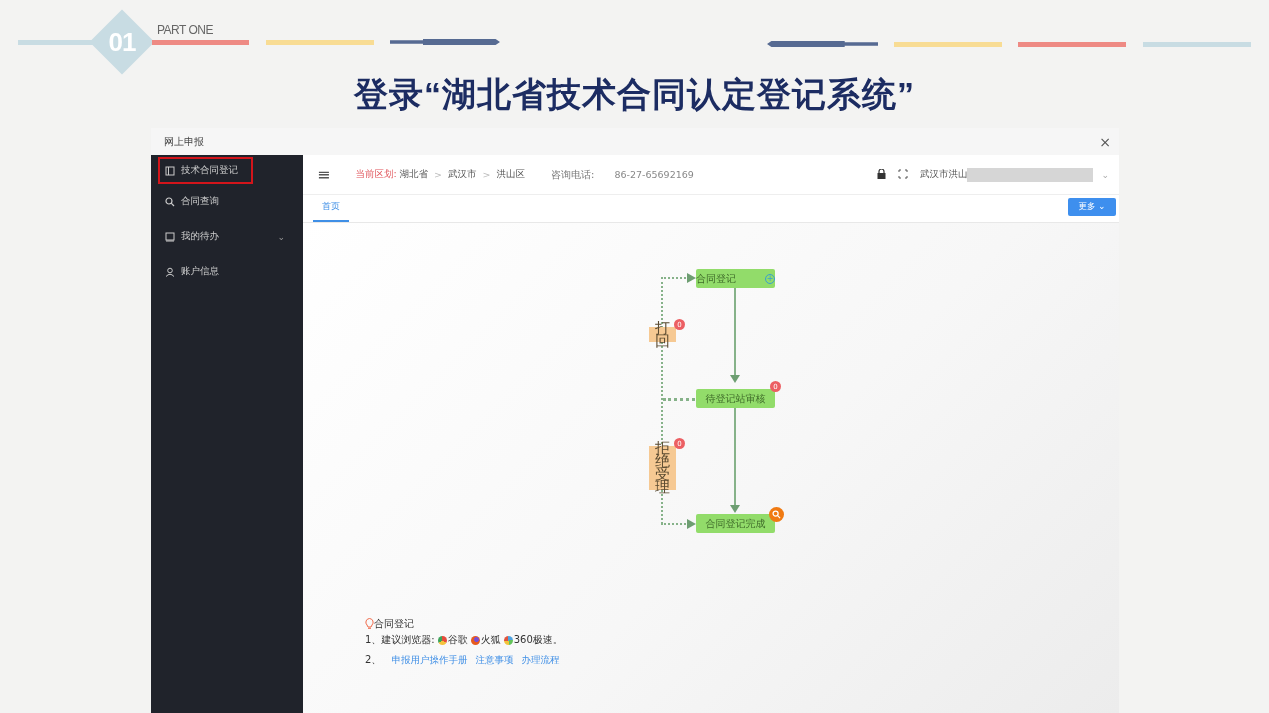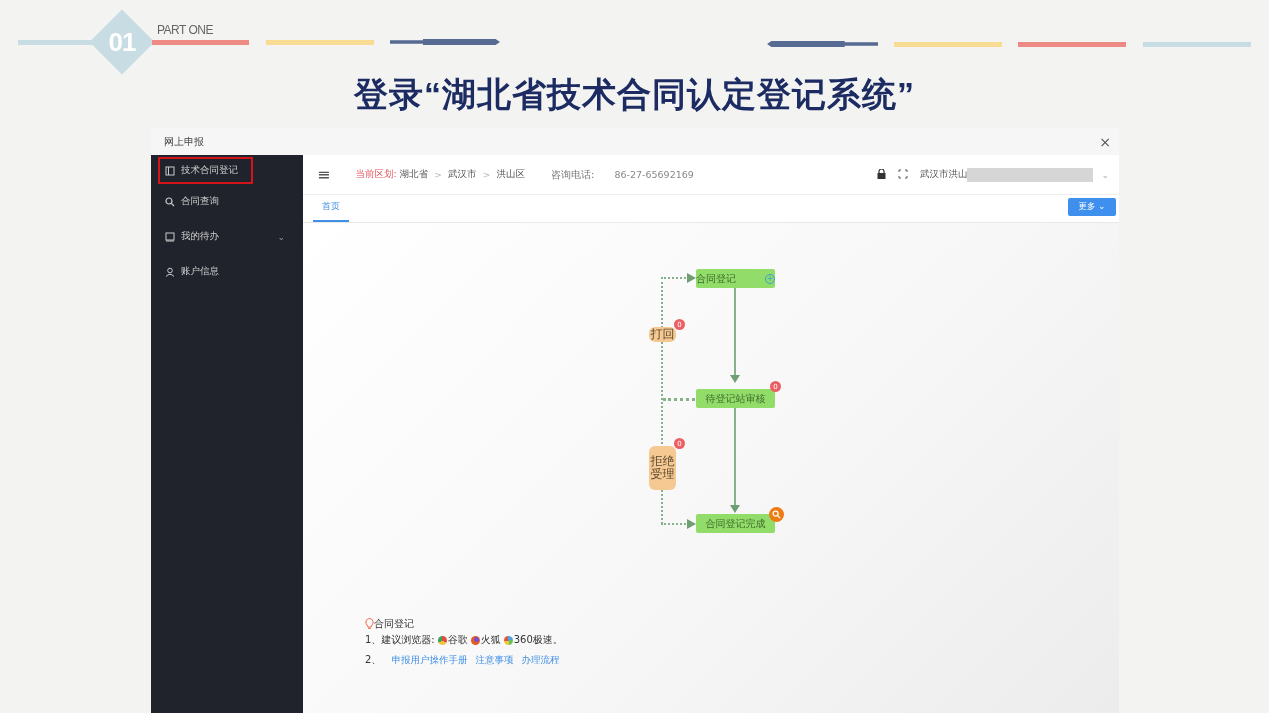--- a/index.html
+++ b/index.html
@@ -96,22 +96,22 @@
 
   
   .node {
     position: absolute; background: #92dc6a; color: #3f6b2a; font-size: 10px;
     display: flex; align-items: center; justify-content: center; border-radius: 2px;
     height: 19px; cursor: pointer;
   }
   .node .plus { margin-left: 4px; width: 10px; height: 10px; border: 1px solid #3aa0d0; border-radius: 50%;
     color: #3aa0d0; font-size: 8px; line-height: 8px; text-align: center; }
   .tag {
-    position: absolute; background: #f6c993; color: #5a4a30; font-size: 12px;
-    display: flex; align-items: center; justify-content: center; text-align: center; line-height: 13px; border-radius: 6px;
+    position: absolute; background: #f6c993; color: #5a4a30; font-size: 15px;
+    display: flex; align-items: center; justify-content: center; text-align: center; line-height: 13px;
   }
   .badge {
     position: absolute; width: 11px; height: 11px; border-radius: 50%;
     background: #ec5f63; color: #fff; font-size: 7px; display: flex;
     align-items: center; justify-content: center;
   }
   .search-badge {
     position: absolute; width: 15px; height: 15px; border-radius: 50%; background: #f07a12;
     display: flex; align-items: center; justify-content: center; cursor: pointer;
   }

